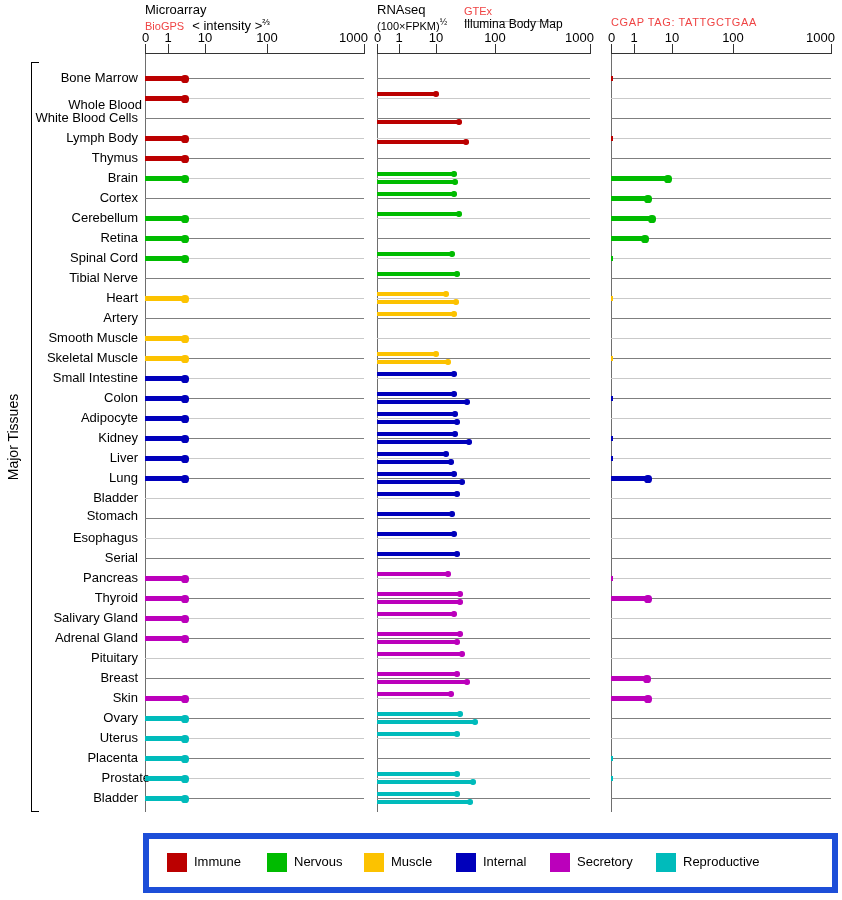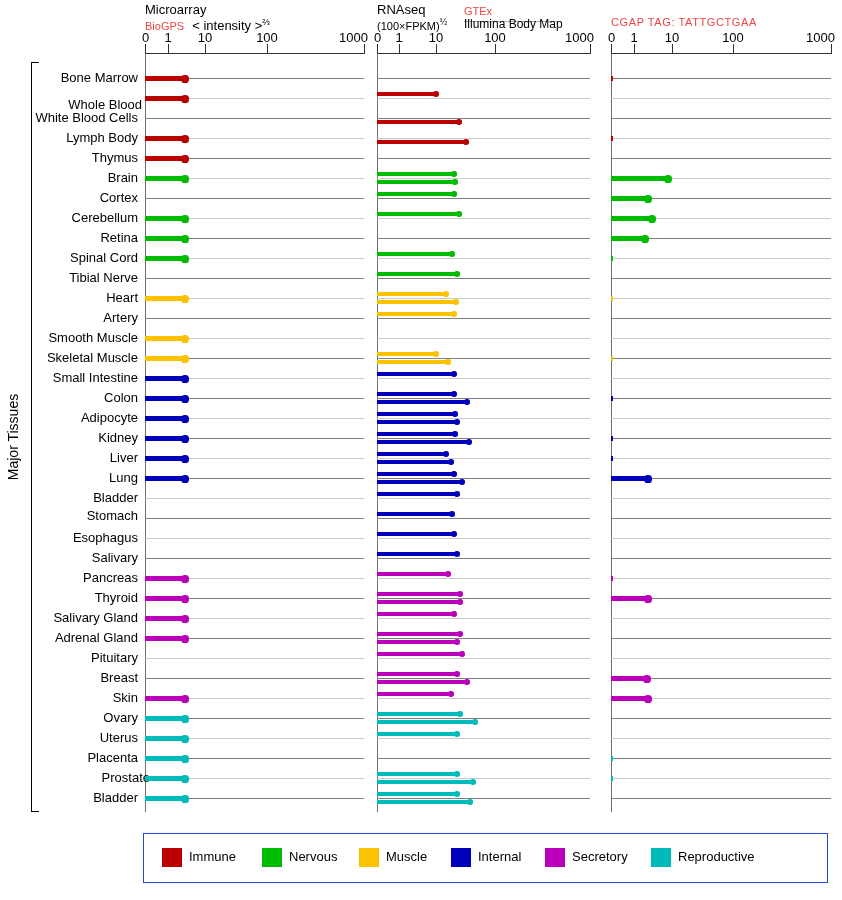--- a/index.html
+++ b/index.html
@@ -18,21 +18,21 @@
   .tissue-label{font-size:13px;text-align:right;height:16px;line-height:16px;white-space:nowrap;}
   .row-line{height:1px;}
   .vborder{width:1px;background:#6e6e6e;}
   .axis-line{height:1px;background:#333;}
   .axis-tick{width:1px;height:10px;background:#333;}
   .bar{position:absolute;}
   .tip{position:absolute;border-radius:45%;}
   .bracket{background:#000;}
   .vlabel{font-size:14px;white-space:nowrap;text-align:center;transform:rotate(-90deg);}
   .gtex-box{border-bottom:1px solid #a9a9a9;padding-bottom:2px;width:92px;}
-  #legend-box{border:1px solid #1d4ed8;}
+  #legend-box{border:6px solid #1d4ed8;}
   .legend-label{font-size:13px;line-height:20px;white-space:nowrap;}
   .legend-swatch{width:20px;height:19px;}
 </style>
 </head>
 <body>
 
 <div id="canvas">
 
   <div class="abs hdr-title" style="left:145px;top:2px;">Microarray</div>
   <div class="abs" style="left:145px;top:16px;">
@@ -289,21 +289,21 @@
       <div class="row-line" style="position: absolute; left: 377px; top: 518px; width: 213px; background: rgb(127, 127, 127);"></div>
       <div class="row-line" style="position: absolute; left: 611px; top: 518px; width: 220px; background: rgb(127, 127, 127);"></div>
       <div class="bar" style="position: absolute; left: 377px; top: 512px; width: 75px; height: 4px; background: rgb(0, 0, 187);"></div>
       <div class="tip" style="position: absolute; left: 449px; top: 511px; width: 6px; height: 6px; background: rgb(0, 0, 187);"></div>
       <div class="tissue-label" style="position: absolute; left: 28px; top: 530px; width: 110px;">Esophagus</div>
       <div class="row-line" style="position: absolute; left: 145px; top: 538px; width: 219px; background: rgb(201, 201, 201);"></div>
       <div class="row-line" style="position: absolute; left: 377px; top: 538px; width: 213px; background: rgb(201, 201, 201);"></div>
       <div class="row-line" style="position: absolute; left: 611px; top: 538px; width: 220px; background: rgb(201, 201, 201);"></div>
       <div class="bar" style="position: absolute; left: 377px; top: 532px; width: 77px; height: 4px; background: rgb(0, 0, 187);"></div>
       <div class="tip" style="position: absolute; left: 451px; top: 531px; width: 6px; height: 6px; background: rgb(0, 0, 187);"></div>
-      <div class="tissue-label" style="position: absolute; left: 28px; top: 550px; width: 110px;">Salivary</div>
+      <div class="tissue-label" style="position: absolute; left: 28px; top: 550px; width: 110px;">Serial</div>
       <div class="row-line" style="position: absolute; left: 145px; top: 558px; width: 219px; background: rgb(127, 127, 127);"></div>
       <div class="row-line" style="position: absolute; left: 377px; top: 558px; width: 213px; background: rgb(127, 127, 127);"></div>
       <div class="row-line" style="position: absolute; left: 611px; top: 558px; width: 220px; background: rgb(127, 127, 127);"></div>
       <div class="bar" style="position: absolute; left: 377px; top: 552px; width: 80px; height: 4px; background: rgb(0, 0, 187);"></div>
       <div class="tip" style="position: absolute; left: 454px; top: 551px; width: 6px; height: 6px; background: rgb(0, 0, 187);"></div>
       <div class="tissue-label" style="position: absolute; left: 28px; top: 570px; width: 110px;">Pancreas</div>
       <div class="row-line" style="position: absolute; left: 145px; top: 578px; width: 219px; background: rgb(201, 201, 201);"></div>
       <div class="row-line" style="position: absolute; left: 377px; top: 578px; width: 213px; background: rgb(201, 201, 201);"></div>
       <div class="row-line" style="position: absolute; left: 611px; top: 578px; width: 220px; background: rgb(201, 201, 201);"></div>
       <div class="bar" style="position: absolute; left: 145px; top: 576px; width: 40px; height: 5px; background: rgb(187, 0, 187);"></div>

